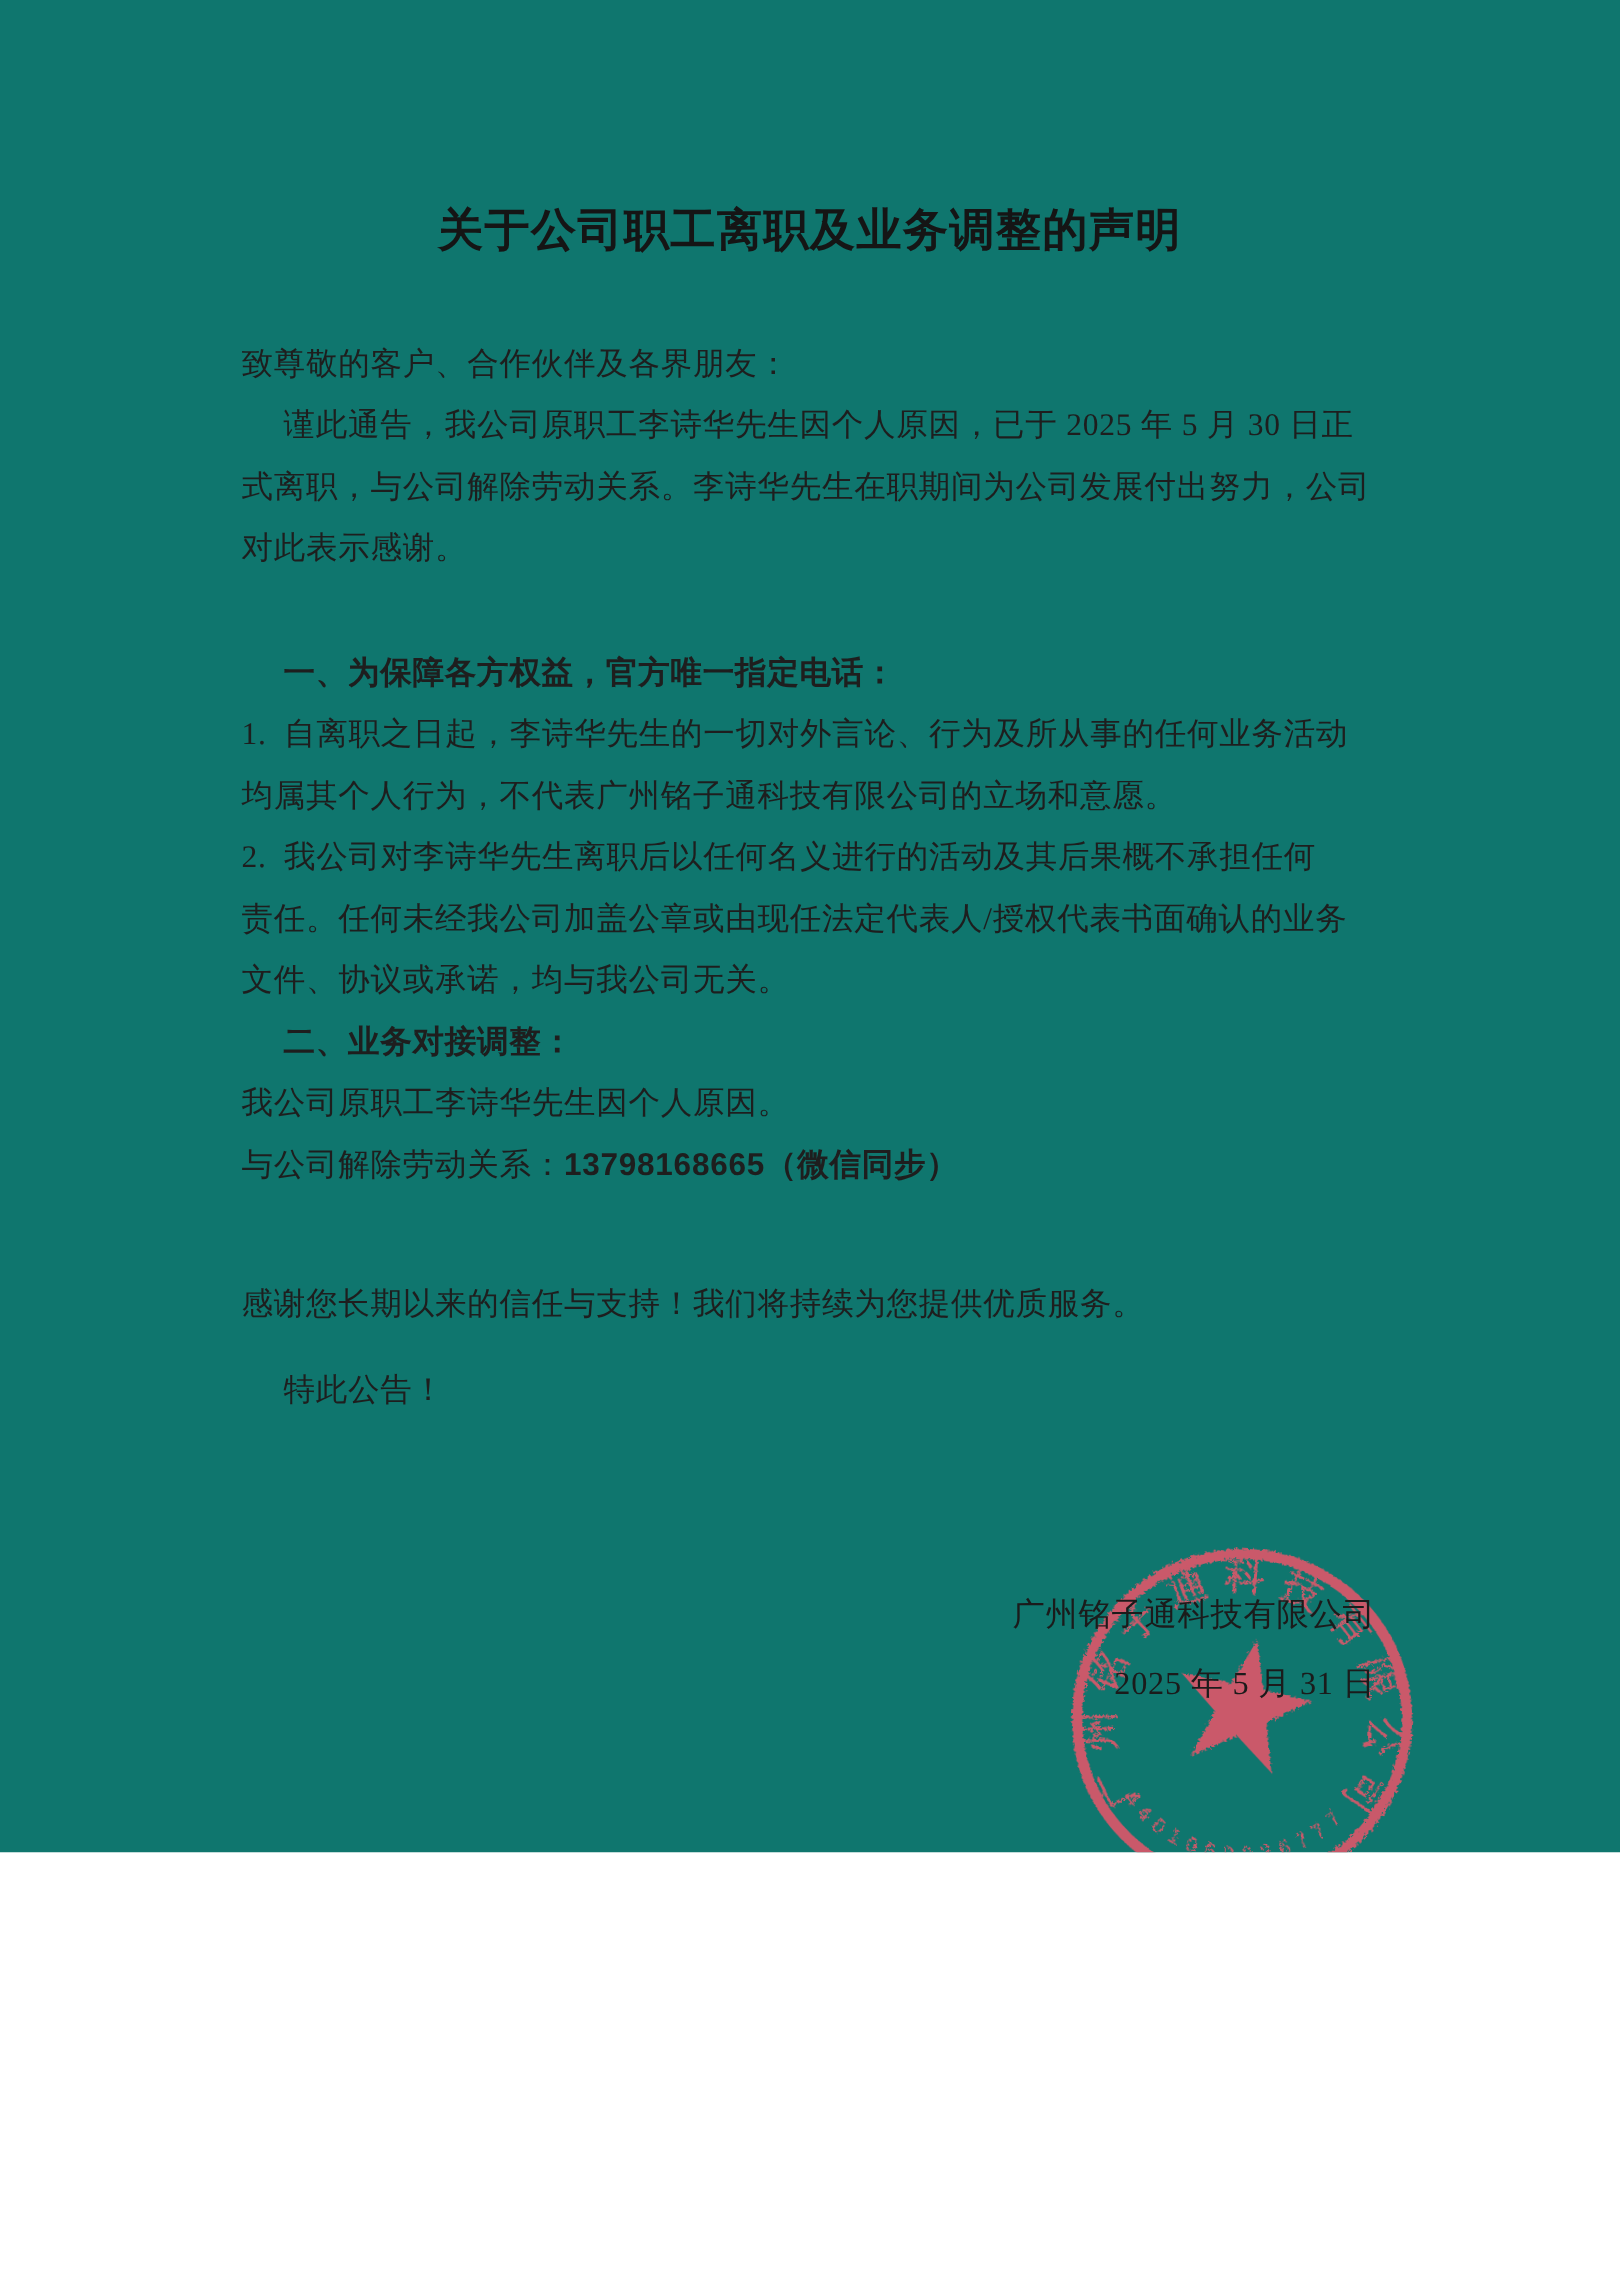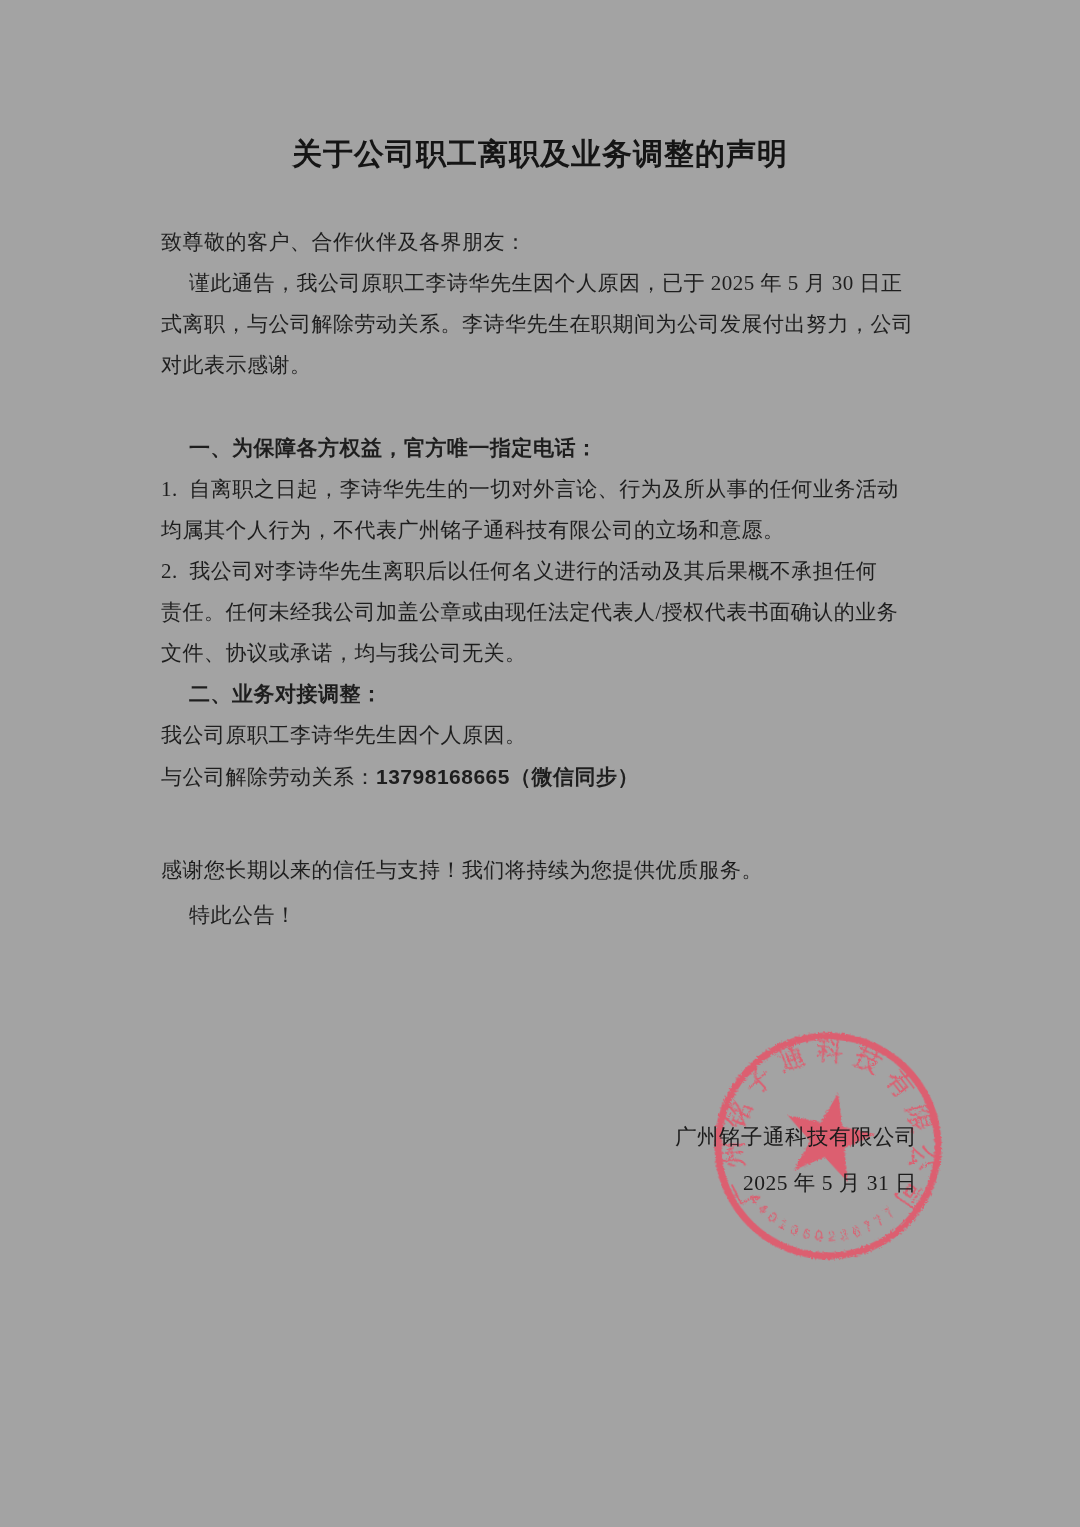--- a/index.html
+++ b/index.html
@@ -1,19 +1,19 @@
 <!DOCTYPE html>
 <html><head>
 <meta charset="utf-8">
 <style>
   html,body { margin:0; padding:0; background:#ffffff; }
   .page {
     position:relative;
-    width:1080px; height:1527px;
-    background:#a3a3a3;
+    width:1080px; height:1235px;
+    background:#0f766e;
     overflow:hidden;
     font-family:"Liberation Serif","DejaVu Serif",serif;
     color:#1e1e1e;
   }
   .content {
     position:absolute;
     left:161px; top:0;
     width:758px;
   }
   .doc-title {
@@ -32,25 +32,25 @@
     line-height:41px;
     white-space:pre-line;
     text-align:left;
     letter-spacing:0.5px;
   }
   .salutation { margin-top:50px; }
   .indent { text-indent:28px; }
   .heading1 { margin-top:42px; font-weight:bold; }
   .heading2 { font-weight:bold; }
   .thanks { margin-top:52px; }
-  .closing { margin-top:4px; }
+  .closing { margin-top:16px; }
   .phone-num { font-weight:bold; font-family:"Liberation Sans","DejaVu Sans",sans-serif; font-size:21px; }
   .signature {
     position:absolute;
-    right:163px; top:1114px;
+    right:163px; top:1053px;
     text-align:right;
     z-index:3;
   }
   .signature p {
     margin:0;
     font-size:21.5px;
     line-height:46px;
     letter-spacing:0.5px;
     color:#1b1b1b;
   }

